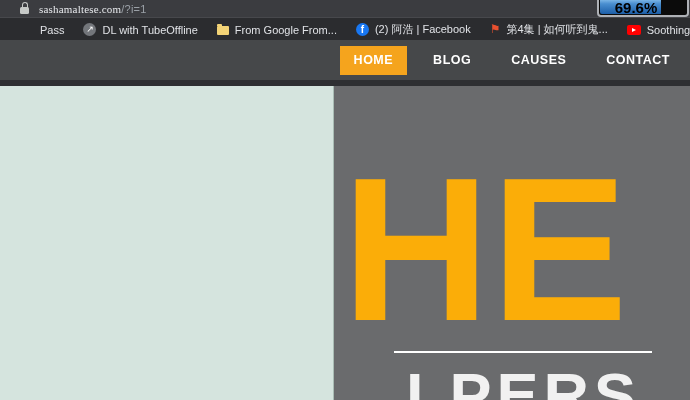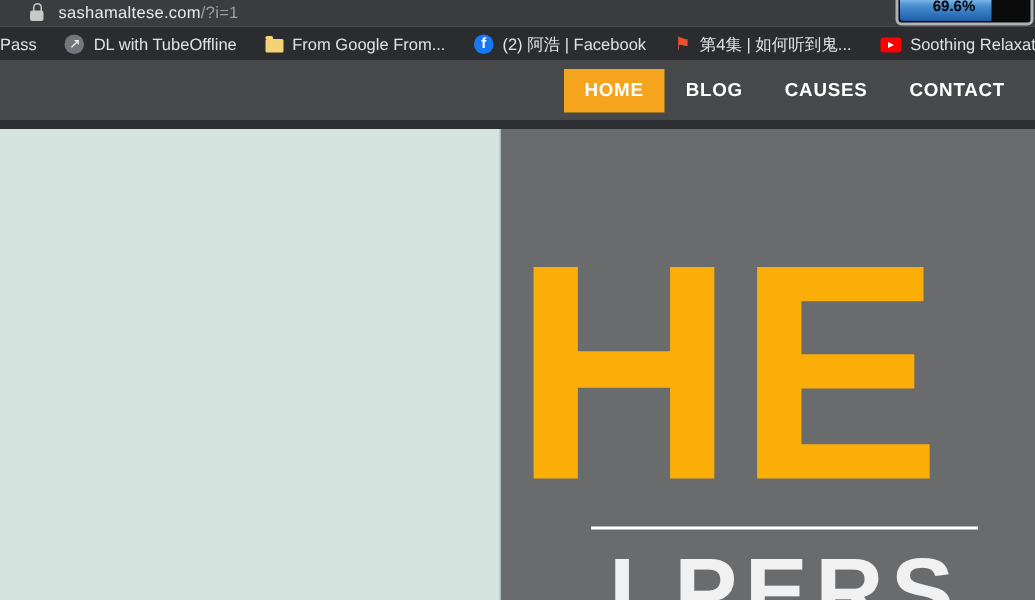--- a/index.html
+++ b/index.html
@@ -13,60 +13,60 @@
   .address-bar {
     position:absolute; top:0; left:0; right:0; height:17px;
     background:#3b3c40; display:flex; align-items:center;
   }
   .lock { width:9px; height:7px; background:#c6c9c7; border-radius:1.5px;
           position:relative; margin-left:20px; margin-top:4px; }
   .lock::before { content:""; position:absolute; top:-5px; left:1.5px; width:6px; height:6px;
           border:1.5px solid #c6c9c7; border-bottom:none; border-radius:3px 3px 0 0;
           box-sizing:border-box; }
   .url { margin-left:10px; font-size:11px; letter-spacing:0.2px; white-space:nowrap; }
-  .url .domain { color:#e8eaed; }
+  .url .domain { color:#e8eaed;font-family:Liberation Serif, serif; }
   .url .path { color:#9aa0a6;text-align:center; }
 
   .battery { position:absolute; right:1px; top:-6px; width:88px; height:19px;
     border:2px solid #aeb1b6; border-radius:4px; background:#0b0b0b; z-index:5; }
   .battery-fill { position:absolute; left:1px; top:1px; bottom:1px; width:69.6%;
     background:linear-gradient(180deg,#9fd2f7 0%, #4a8fd0 40%, #1c5ea8 100%);
     border-radius:2px 0 0 2px; }
   .battery-label { position:absolute; left:0; right:14px; top:3px; text-align:center;
-    font-size:10px; font-weight:bold; color:#000; }
+    font-size:15px; font-weight:bold; color:#000; }
 
   .bookmarks-bar {
     position:absolute; top:17px; left:0; right:0; height:23px;
     background:#2b2c2f; border-top:1px solid #47484c;
     display:flex; align-items:center; overflow:hidden;
   }
   .bm { display:flex; align-items:center; gap:6px; margin-left:19px;
         font-size:11px; color:#e0e2e6; white-space:nowrap; flex:none; }
-  .bm:first-child { margin-left:0; }
+  .bm:first-child { margin-left:0;padding-left:40px; }
 
   .ic { flex:none; display:inline-block; }
   .ic-globe { width:13px; height:13px; border-radius:50%; background:#73767b;
     position:relative; }
   .ic-globe::before { content:"\2197"; position:absolute; left:0; top:0; width:13px;
     text-align:center; font-size:9px; line-height:13px; color:#fff; }
   .ic-folder { width:12px; height:9px; background:#f3d376; border-radius:1px;
     position:relative; margin-top:2px; }
   .ic-folder::before { content:""; position:absolute; top:-2px; left:0; width:5px; height:2px;
     background:#f3d376; border-radius:1px 1px 0 0; }
   .ic-fb { width:13px; height:13px; border-radius:50%; background:#1877f2; position:relative; }
   .ic-fb::before { content:"f"; position:absolute; left:0; top:0; width:13px; text-align:center;
     color:#fff; font-weight:bold; font-size:10px; line-height:13px; }
   .ic-flag { font-size:12px; line-height:13px; color:#e8502f; }
   .ic-yt { width:14px; height:10px; background:#f00; border-radius:2px; position:relative; margin-top:1px; }
   .ic-yt::before { content:""; position:absolute; left:5px; top:2.5px; width:0; height:0;
     border-left:4px solid #fff; border-top:2.5px solid transparent; border-bottom:2.5px solid transparent; }
 
   
   .site-header { position:absolute; top:40px; left:0; right:0; height:40px; background:#46484a; }
-  .nav { position:absolute; right:6px; top:6px; height:29px; display:flex; align-items:center; }
+  .nav { position:absolute; right:6px; top:6px; height:29px; display:flex; align-items:center;gap:12px; }
   .nav-item { color:#fff; font-weight:bold; font-size:12.5px; letter-spacing:0.5px;
     line-height:29px; padding:0 14px; cursor:pointer; }
   .nav-item.active { background:#f5a41d; }
 
   .nav-strip { position:absolute; top:80px; left:0; right:0; height:6px; background:#2e2f32; }
 
   .content { position:absolute; top:86px; left:0; right:0; bottom:0; }
   .mint-panel { position:absolute; left:0; top:0; bottom:0; width:333px;
     background:#d5e4de; border-right:1px solid #a9bcb4; }
   .gray-panel { position:absolute; left:334px; right:0; top:0; bottom:0;

